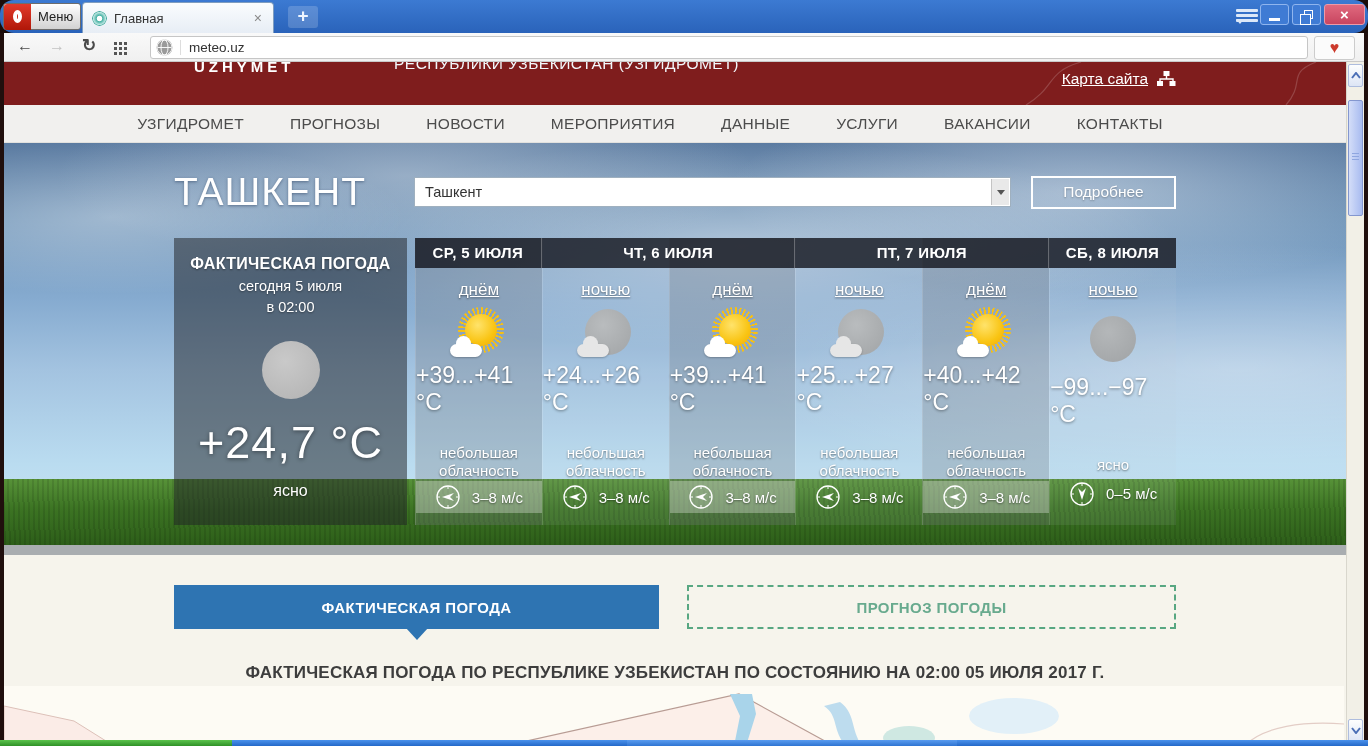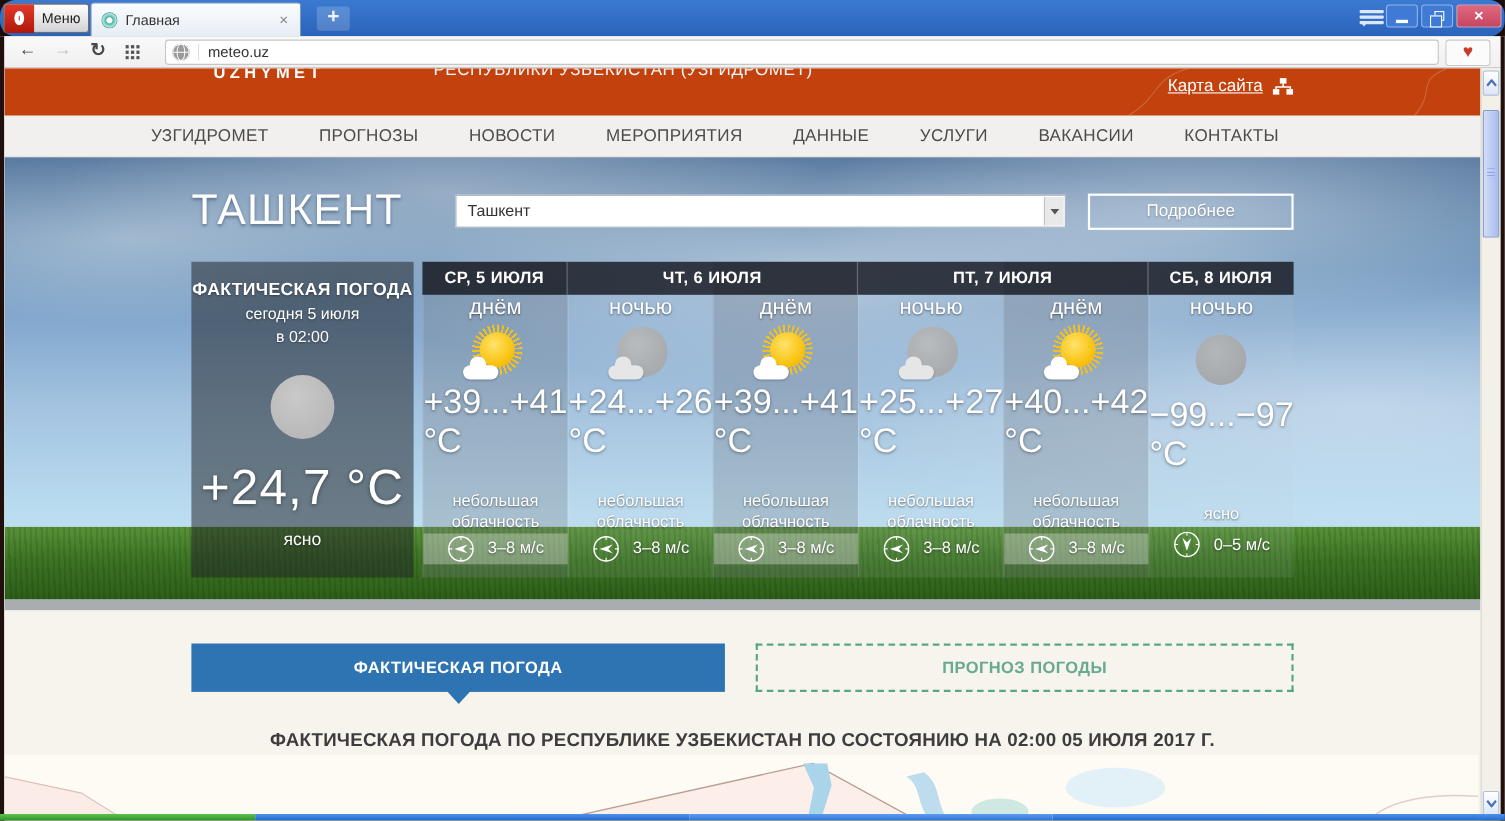--- a/index.html
+++ b/index.html
@@ -56,21 +56,21 @@
   .url-sep { width:1px; height:15px; background:#ddd; margin:0 8px 0 7px; }
   .url-text { font-size:13.5px; color:#333; }
   .heart-btn { position:absolute; right:9px; top:3px; width:41px; height:24px; background:#fbfbfb;
                border:1px solid #ccc; border-radius:3px; text-align:center; color:#cc3a2c;
                font-size:16px; line-height:22px; cursor:pointer; }
 
   .viewport { position:absolute; top:29px; left:0; right:0; bottom:0; display:flex; }
   .page { flex:1; position:relative; overflow:hidden; background:#f6f4ec; }
 
   
-  .site-header { height:43px; background:#c2410c; position:relative; overflow:hidden; color:#fff; }
+  .site-header { height:43px; background:#7f1d1d; position:relative; overflow:hidden; color:#fff; }
   .sh-inner { width:1002px; margin:0 auto; position:relative; height:100%; }
   .sh-logo { position:absolute; left:20px; top:0; transform:translateY(-4px); font-size:15px;
              font-weight:bold; letter-spacing:4px; color:#fff; }
   .sh-org { position:absolute; left:220px; top:-7px; font-size:15.5px; color:#f2f6fa; letter-spacing:0.5px; }
   .sh-maplines { position:absolute; right:-140px; top:0; opacity:0.35; }
   .sitemap-link { position:absolute; right:0; top:8px; display:flex; align-items:center; gap:9px; }
   .sitemap-text { color:#fff; font-size:15.5px; text-decoration:underline; cursor:pointer;margin-left:23px; }
 
   
   .mainnav { height:38px; background:#f1f0ee; display:flex; align-items:center; justify-content:center;
@@ -94,21 +94,21 @@
   .hero-inner { position:relative; width:1002px; margin:0 auto; }
   .hero-top { display:flex; align-items:center; margin-top:28px; height:42px; }
   .city-title { width:180px; font-size:39px; color:#fff; letter-spacing:1px; font-weight:normal;
                 text-shadow:0 1px 3px rgba(30,50,80,0.5); }
   .city-select { flex:1; margin-left:60px; margin-right:20px; height:30px; background:#fff;
                  border:1px solid #9fb0bf; display:flex; align-items:center; position:relative; cursor:pointer; }
   .city-select-text { font-size:14.5px; color:#333; margin-left:10px; }
   .select-arrow-box { position:absolute; right:1px; top:1px; bottom:1px; width:18px; background:#e9e9e9;
                       border-left:1px solid #c4c4c4; display:flex; align-items:center; justify-content:center; }
   .select-arrow { width:0; height:0; border:4px solid transparent; border-top:5px solid #555; margin-top:4px; }
-  .details-btn { width:187px; height:33px; background:rgba(255,255,255,0.05); border:2px solid #fff;
+  .details-btn { width:145px; height:33px; background:rgba(255,255,255,0.05); border:2px solid #fff;
                  color:#fff; font-size:15.5px; display:flex; align-items:center; justify-content:center;
                  cursor:pointer; text-shadow:0 1px 2px rgba(0,0,0,0.3); }
 
   
   .weather { display:flex; margin-top:25px; height:287px; }
   .current-card { width:233px; margin-right:8px; background:rgba(32,35,38,0.52); color:#fff;
                   text-align:center; padding-top:17px; }
   .cc-title { font-size:16px; font-weight:bold; letter-spacing:0.3px; text-shadow:0 1px 2px rgba(0,0,0,0.4); }
   .cc-line { font-size:14.5px; margin-top:5px; text-shadow:0 1px 2px rgba(0,0,0,0.4); }
   .cc-circle { width:58px; height:58px; border-radius:50%; margin:26px auto 0;
@@ -121,23 +121,23 @@
          align-items:center; border-left:1px solid rgba(255,255,255,0.15); }
   .col:first-child { border-left:none; }
   .col.odd  { background:rgba(118,124,130,0.30); }
   .col.even { background:rgba(195,205,215,0.10); }
   .dayheaders { position:absolute; top:0; left:0; right:0; height:30px; display:flex; z-index:2; }
   .dayheader { background:rgba(15,17,24,0.78); color:#fff; font-weight:bold; font-size:15px;
                line-height:30px; text-align:center; border-right:1px solid rgba(255,255,255,0.28);
                letter-spacing:0.4px; }
   .dayheader:last-child { border-right:none; }
   .w1 { width:16.666%; } .w2 { width:33.334%; }
-  .period { font-size:20px; color:#fff; text-shadow:0 1px 2px rgba(0,0,0,0.5); }
+  .period { margin-top:12px; font-size:17px; color:#fff; text-shadow:0 1px 2px rgba(0,0,0,0.5);text-decoration:underline; }
   .icon-wrap { height:72px; display:flex; align-items:center; justify-content:center; margin-top:4px; }
-  .temp { font-size:31px; color:#fff; text-shadow:0 1px 3px rgba(0,0,0,0.45); }
+  .temp { font-size:23px; color:#fff; text-shadow:0 1px 3px rgba(0,0,0,0.45); }
   .cond { margin-top:28px; font-size:15px; color:#fff; text-align:center; line-height:1.25;
           max-width:110px; text-shadow:0 1px 2px rgba(0,0,0,0.5); }
   .windrow { margin-top:auto; margin-bottom:12px; height:40px; width:100%; display:flex;
              align-items:center; justify-content:center; gap:11px; }
   .col.odd .windrow { background:rgba(255,255,255,0.30); }
   .wind-text { font-size:15px; color:#fff; text-shadow:0 1px 2px rgba(0,0,0,0.5); }
 
   
   .sun-cloud, .moon-cloud { position:relative; width:50px; height:52px; }
   .sun { position:absolute; left:4px; top:0; width:46px; height:46px; }

